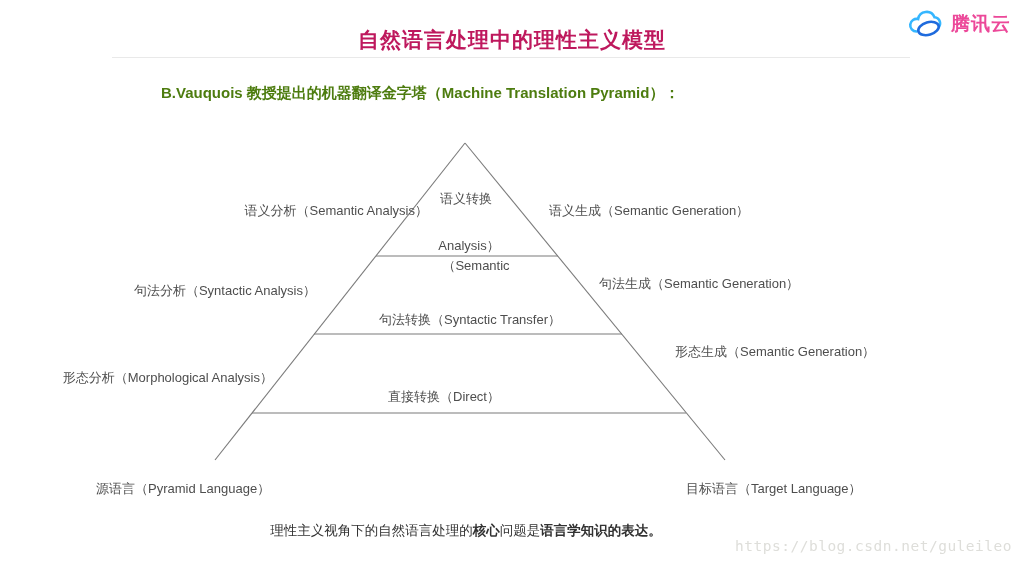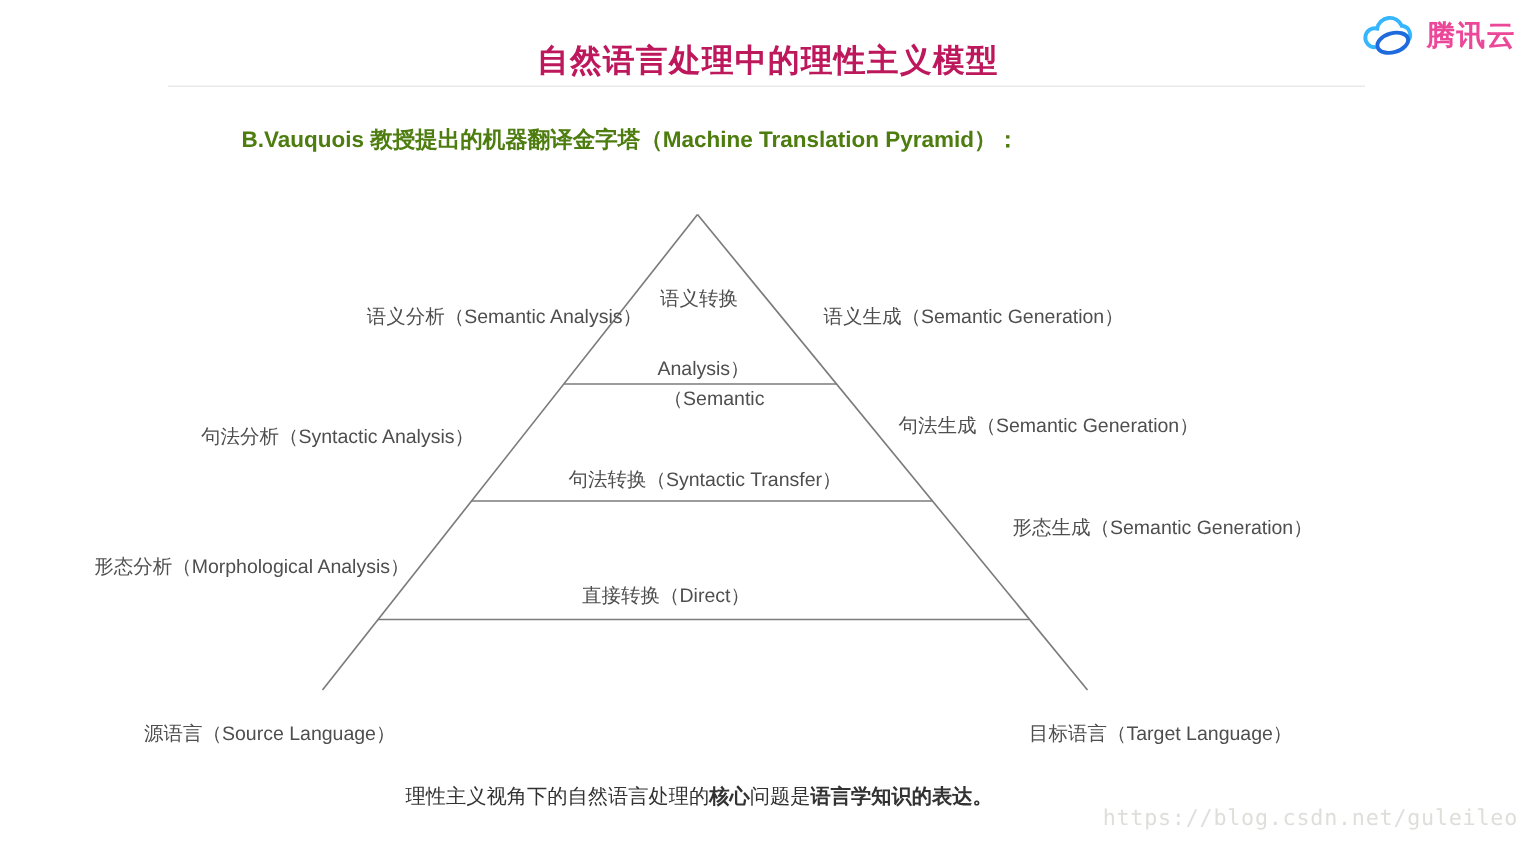--- a/index.html
+++ b/index.html
@@ -139,21 +139,21 @@
   <div class="plabel center-x" style="left:444px; top:389px;">直接转换（Direct）</div>
 
   <div class="plabel" style="right:596px; top:203px;">语义分析（Semantic Analysis）</div>
   <div class="plabel" style="right:708px; top:283px;">句法分析（Syntactic Analysis）</div>
   <div class="plabel" style="right:751px; top:370px;">形态分析（Morphological Analysis）</div>
 
   <div class="plabel" style="left:549px; top:203px;">语义生成（Semantic Generation）</div>
   <div class="plabel" style="left:599px; top:276px;">句法生成（Semantic Generation）</div>
   <div class="plabel" style="left:675px; top:344px;">形态生成（Semantic Generation）</div>
 
-  <div class="plabel" style="left:96px; top:481px;">源语言（Source Language）</div>
+  <div class="plabel" style="left:96px; top:481px;">源语言（Pyramid Language）</div>
   <div class="plabel" style="left:686px; top:481px;">目标语言（Target Language）</div>
 
   <div class="footer-sentence">
     <span>理性主义视角下的自然语言处理的</span><span class="b">核心</span><span>问题是</span><span class="b">语言学知识的表达。</span>
   </div>
 
   <div class="watermark">https://blog.csdn.net/guleileo</div>
 
 </div>
 

